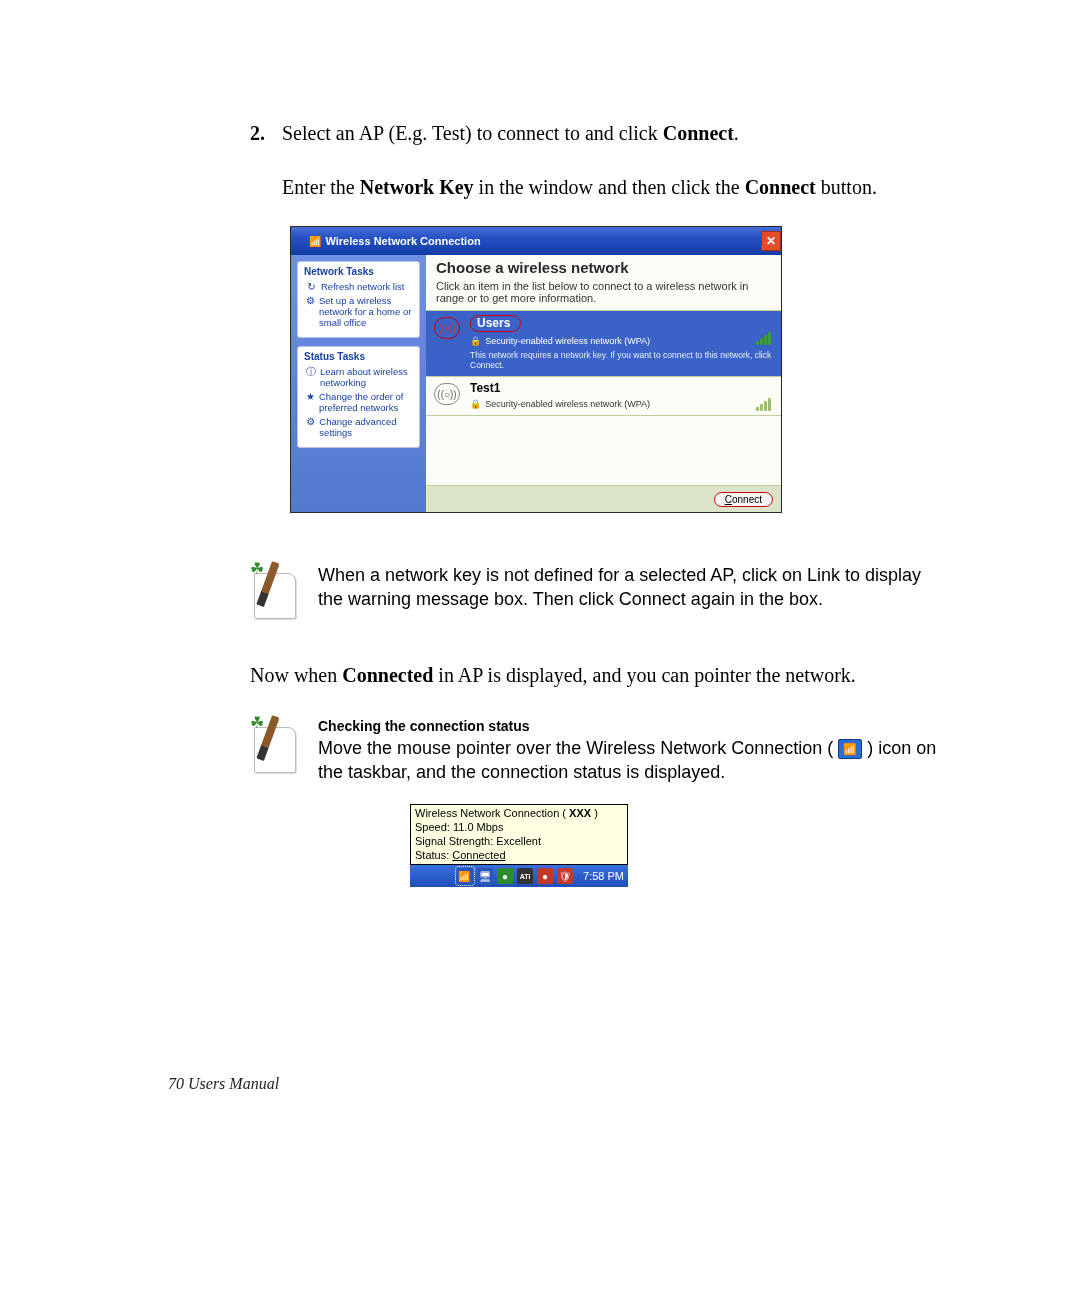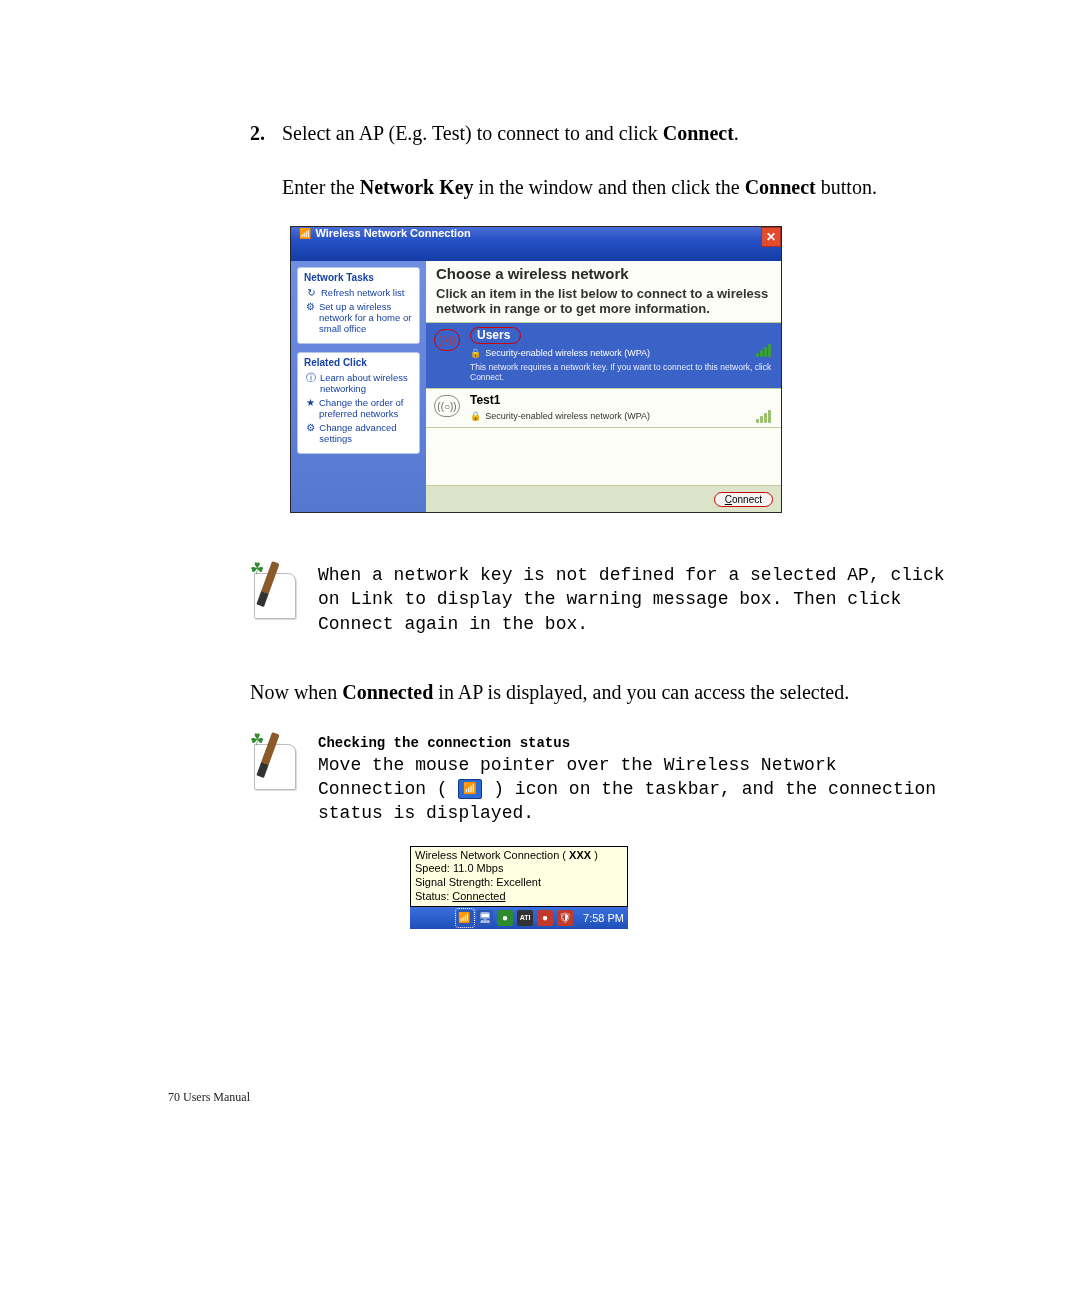--- a/index.html
+++ b/index.html
@@ -11,41 +11,41 @@
   .step-num { font-weight: bold; min-width: 24px; }
   .step-body { flex: 1; }
   .bold { font-weight: bold; }
 
   
   .wnc {
     margin: 25px auto 0 40px; width: 490px; height: 285px; border: 1px solid #2a2424;
     display: flex; flex-direction: column; font-family: Tahoma, Arial, sans-serif;
     font-size: 11px;
   }
-  .wnc-title { height: 34px; background: linear-gradient(#4a6fd6,#2450c4 40%,#143ca6);
-    color: #fff; display:flex; padding-left:8px; }
+  .wnc-title { height: 28px; background: linear-gradient(#4a6fd6,#2450c4 40%,#143ca6);
+    color: #fff; display:flex; align-items:center; padding-left:18px; }
   .wnc-title .ticon::before { content:"📶"; font-size:10px; margin-right:4px; }
   .wnc-title .close {
     margin-left:auto; width:18px; height:18px; background:#e24b2c; border:1px solid #a62e1c;
     display:flex; align-items:center; justify-content:center; color:#fff; font-weight:bold;
     font-size:12px; line-height:1;
   }
   .wnc-body { flex:1; display:flex; background:#dbe4c8; }
   .wnc-side { width:135px; background: linear-gradient(#6f8fe2,#5477d0); padding:6px 6px 4px 6px; box-sizing:border-box; }
   .group {
     background:#fff; border:1px solid #b5c4e8; border-radius:3px; margin-bottom:8px;
     padding:4px 4px 6px 6px;
   }
   .group-title { color:#1842a3; font-weight:bold; margin-bottom:4px; font-size:10px; }
   .task { color:#1842a3; font-size:9.5px; margin:3px 0 3px 2px; display:flex; gap:4px; }
   .task .ti { width:11px; height:11px; display:inline-flex; align-items:center; justify-content:center; font-size:10px; }
   .wnc-main { flex:1; display:flex; flex-direction:column; background:#0c4a6e;justify-content:flex-end; }
   .main-head { background:#fcfdf7; padding:4px 6px 4px 10px; border-bottom:1px solid #c2cc9d; }
   .main-head h2 { margin:0; font-size:15px; font-weight:bold; color:#2a2a2a; }
-  .main-head p { margin:4px 0 2px; font-size:13px; color:#333;font-weight:bold; }
+  .main-head p { margin:4px 0 2px; font-size:11px; color:#333; }
   .netlist { flex:1; background:#fcfdf7; margin:0 0 0 0; padding:0; overflow:hidden; }
   .netitem {
     border-bottom:1px solid #c2cc9d; padding:4px 6px 6px 6px; position:relative;
   }
   .netitem.selected { background:#3a62c7; color:#fff; }
   .neticon {
     position:absolute; left:8px; top:6px; width:24px; height:20px; border-radius:11px;
     border:1px solid #c00; display:flex; align-items:center; justify-content:center;
     font-size:10px; color:#c33;
   }
@@ -80,21 +80,21 @@
     border:1px solid #bbb; border-radius:0 8px 2px 2px; box-shadow:1px 1px 0 #ddd;
   }
   .noteicon .pencil {
     position:absolute; left:14px; top:-2px; width:8px; height:46px;
     background:linear-gradient(#8a5a2a,#8a5a2a 70%,#333 70%,#333 100%);
     transform:rotate(20deg); border-radius:2px 2px 1px 1px;
   }
   .noteicon .clover {
     position:absolute; left:0; top:-4px; width:18px; height:18px; font-size:16px; color:#2d8a2d;
   }
-  .notetext { font-size:18px; line-height:1.35;font-family:Liberation Mono, monospace; }
+  .notetext { font-size:18px; line-height:1.35; }
 
   .midline { font-family:"Times New Roman", serif; font-size:20px; margin-top:45px; }
 
   .checkhead { font-weight:bold; font-size:14px; }
 
   
   .wicon {
     display:inline-flex; width:22px; height:18px; background:#2a6bd6; border:1px solid #0f3a8a;
     align-items:center; justify-content:center; color:#cfe0ff; font-size:11px; line-height:1;
     vertical-align:middle; border-radius:2px;
@@ -118,22 +118,22 @@
     width:16px; height:16px; display:inline-flex; align-items:center; justify-content:center;
     background:#2a57b8; border-radius:2px; font-size:10px;
   }
   .trayi.green{background:#2d8a2d}
   .trayi.red{background:#c0392b}
   .trayi.dark{background:#333}
   .trayi.sel{outline:1px dotted #fff; outline-offset:1px;}
   .clock { margin-left:6px; font-size:11px; }
 
   .pagefoot {
-    position:absolute; left:168px; bottom:204px; font-family:"Times New Roman", serif;
-    font-size:12px; color:#222;
+    position:absolute; left:168px; bottom:216px; font-style:italic; font-family:"Times New Roman", serif;
+    font-size:16px; color:#222;
   }
 </style>
 </head>
 <body>
 
 <div class="page">
 
   <div class="step-row">
     <div class="step-num">2.</div>
     <div class="step-body">
@@ -156,21 +156,21 @@
           <div class="task">
               <span class="ti">↻</span>
               <span>Refresh network list</span>
             </div>
           <div class="task">
               <span class="ti">⚙</span>
               <span>Set up a wireless network for a home or small office</span>
             </div>
         </div>
         <div class="group">
-          <div class="group-title">Related Click</div>
+          <div class="group-title">Status Tasks</div>
           <div class="task">
               <span class="ti">ⓘ</span>
               <span>Learn about wireless networking</span>
             </div>
           <div class="task">
               <span class="ti">★</span>
               <span>Change the order of preferred networks</span>
             </div>
           <div class="task">
               <span class="ti">⚙</span>
@@ -229,21 +229,21 @@
   <div class="note">
     <div class="noteicon">
       <div class="paper"></div>
         <div class="pencil"></div>
         <div class="clover">☘</div>
     </div>
     <div class="notetext">When a network key is not defined for a selected AP, click on Link to display the warning message box. Then click Connect again in the box.</div>
   </div>
 
   <div class="midline">
-    <span>Now when </span><span class="bold">Connected</span><span> in AP is displayed, and you can access the selected.</span>
+    <span>Now when </span><span class="bold">Connected</span><span> in AP is displayed, and you can pointer the network.</span>
   </div>
 
   <div class="note" style="margin-top:30px">
     <div class="noteicon">
       <div class="paper"></div>
         <div class="pencil"></div>
         <div class="clover">☘</div>
     </div>
     <div class="notetext">
       <div class="checkhead">Checking the connection status</div>

